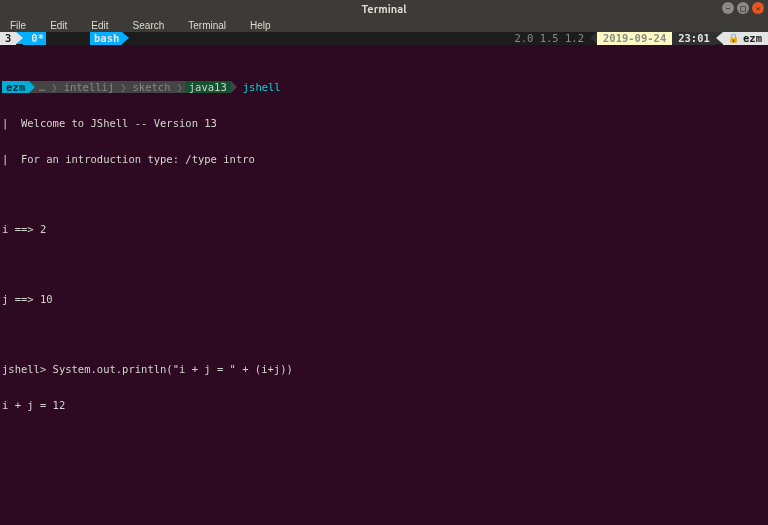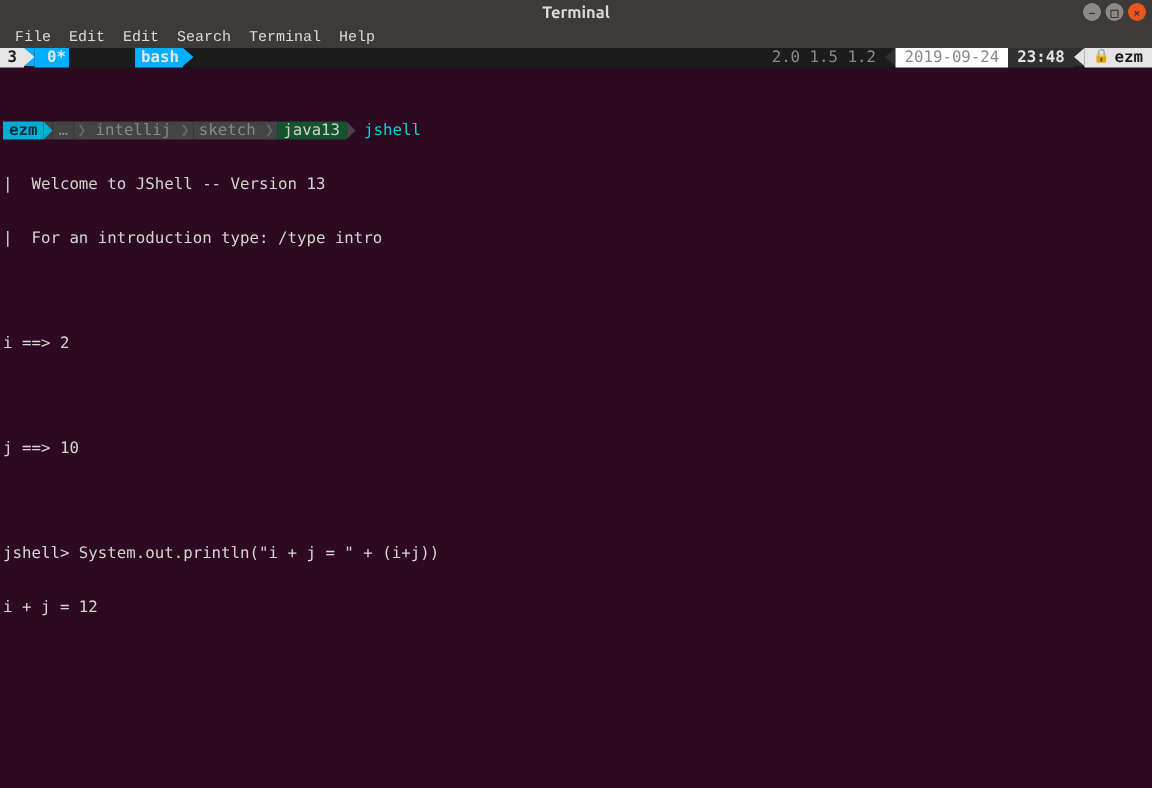--- a/index.html
+++ b/index.html
@@ -46,22 +46,22 @@
     .win-min { background: #8b8a85; }
     .win-max { background: #8b8a85; }
     .win-close { background: #e95420; }
     
     .menubar {
       height: 14px;
       background: #3c3b37;
       display: flex;
       align-items: center;
       padding: 0 4px;
-      gap: 0;
-      font-family: Liberation Mono, monospace;
+      gap: 12px;
+      font-family: Liberation Sans, sans-serif;
       font-size: 10px;
       color: #dfdbd2;
     }
     .menubar span { padding: 0 6px; cursor: pointer; }
     
     .tmux-status {
       height: 13px;
       background: #1c1c1c;
       display: flex;
       align-items: stretch;
@@ -80,21 +80,21 @@
     .arr-sess { border-left: 7px solid #e4e4e4; background:#00afff; }
     .arr-win  { border-left: 7px solid #00afff; background:#1c1c1c; }
     .tmux-spacer { flex: 1; background:#1c1c1c; }
     .seg-load { color: #8a8a8a; background:#1c1c1c; padding-right:6px;}
     .arrow-l {
       width: 0; height: 0;
       border-top: 6.5px solid transparent;
       border-bottom: 6.5px solid transparent;
     }
     .arr-date-l { border-right: 7px solid #303030; background:#1c1c1c;}
-    .seg-date { background:#ffffff; color:#8a8a8a; padding:0 6px;}
+    .seg-date { background:#fef9c3; color:#8a8a8a; padding:0 6px;font-weight:bold;}
     .seg-time { background:#303030; color:#e4e4e4; font-weight:bold; padding:0 6px;}
     .arr-host-l { border-right: 7px solid #e4e4e4; background:#303030;}
     .seg-host { background:#e4e4e4; color:#1c1c1c; font-weight:bold; padding:0 6px;}
     .lock { font-size:9px; margin-right:3px;}
     
     .prompt-line {
       display: flex;
       align-items: stretch;
       height: 12px;
       font-size: 10.5px;
@@ -144,21 +144,21 @@
 <div class="tmux-status">
   <span class="seg seg-session">3</span>
   <span class="arrow-r arr-sess"></span>
   <span class="seg seg-window">0*</span>
   <span class="seg seg-windowname">bash</span>
   <span class="arrow-r arr-win"></span>
   <span class="tmux-spacer"></span>
   <span class="seg seg-load">2.0 1.5 1.2</span>
   <span class="arrow-l arr-date-l"></span>
   <span class="seg seg-date">2019-09-24</span>
-  <span class="seg seg-time">23:48</span>
+  <span class="seg seg-time">23:01</span>
   <span class="arrow-l arr-host-l"></span>
   <span class="seg seg-host">
       <span class="lock">🔒</span>
       <span>ezm</span>
     </span>
 </div>
 
 <div class="term-body">
   
   <div class="prompt-line">

